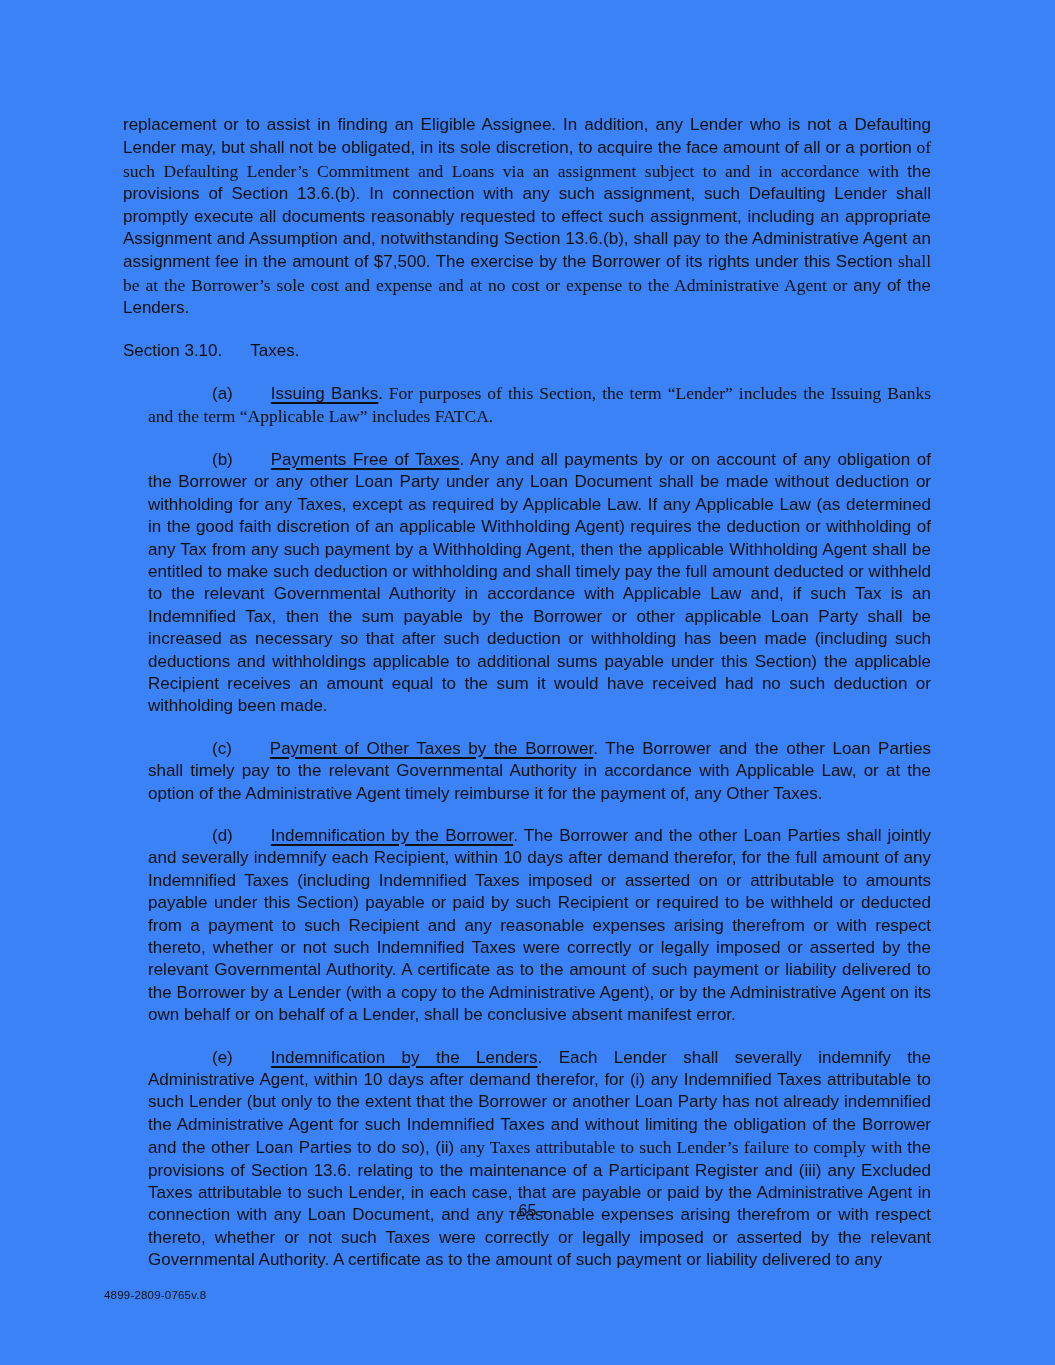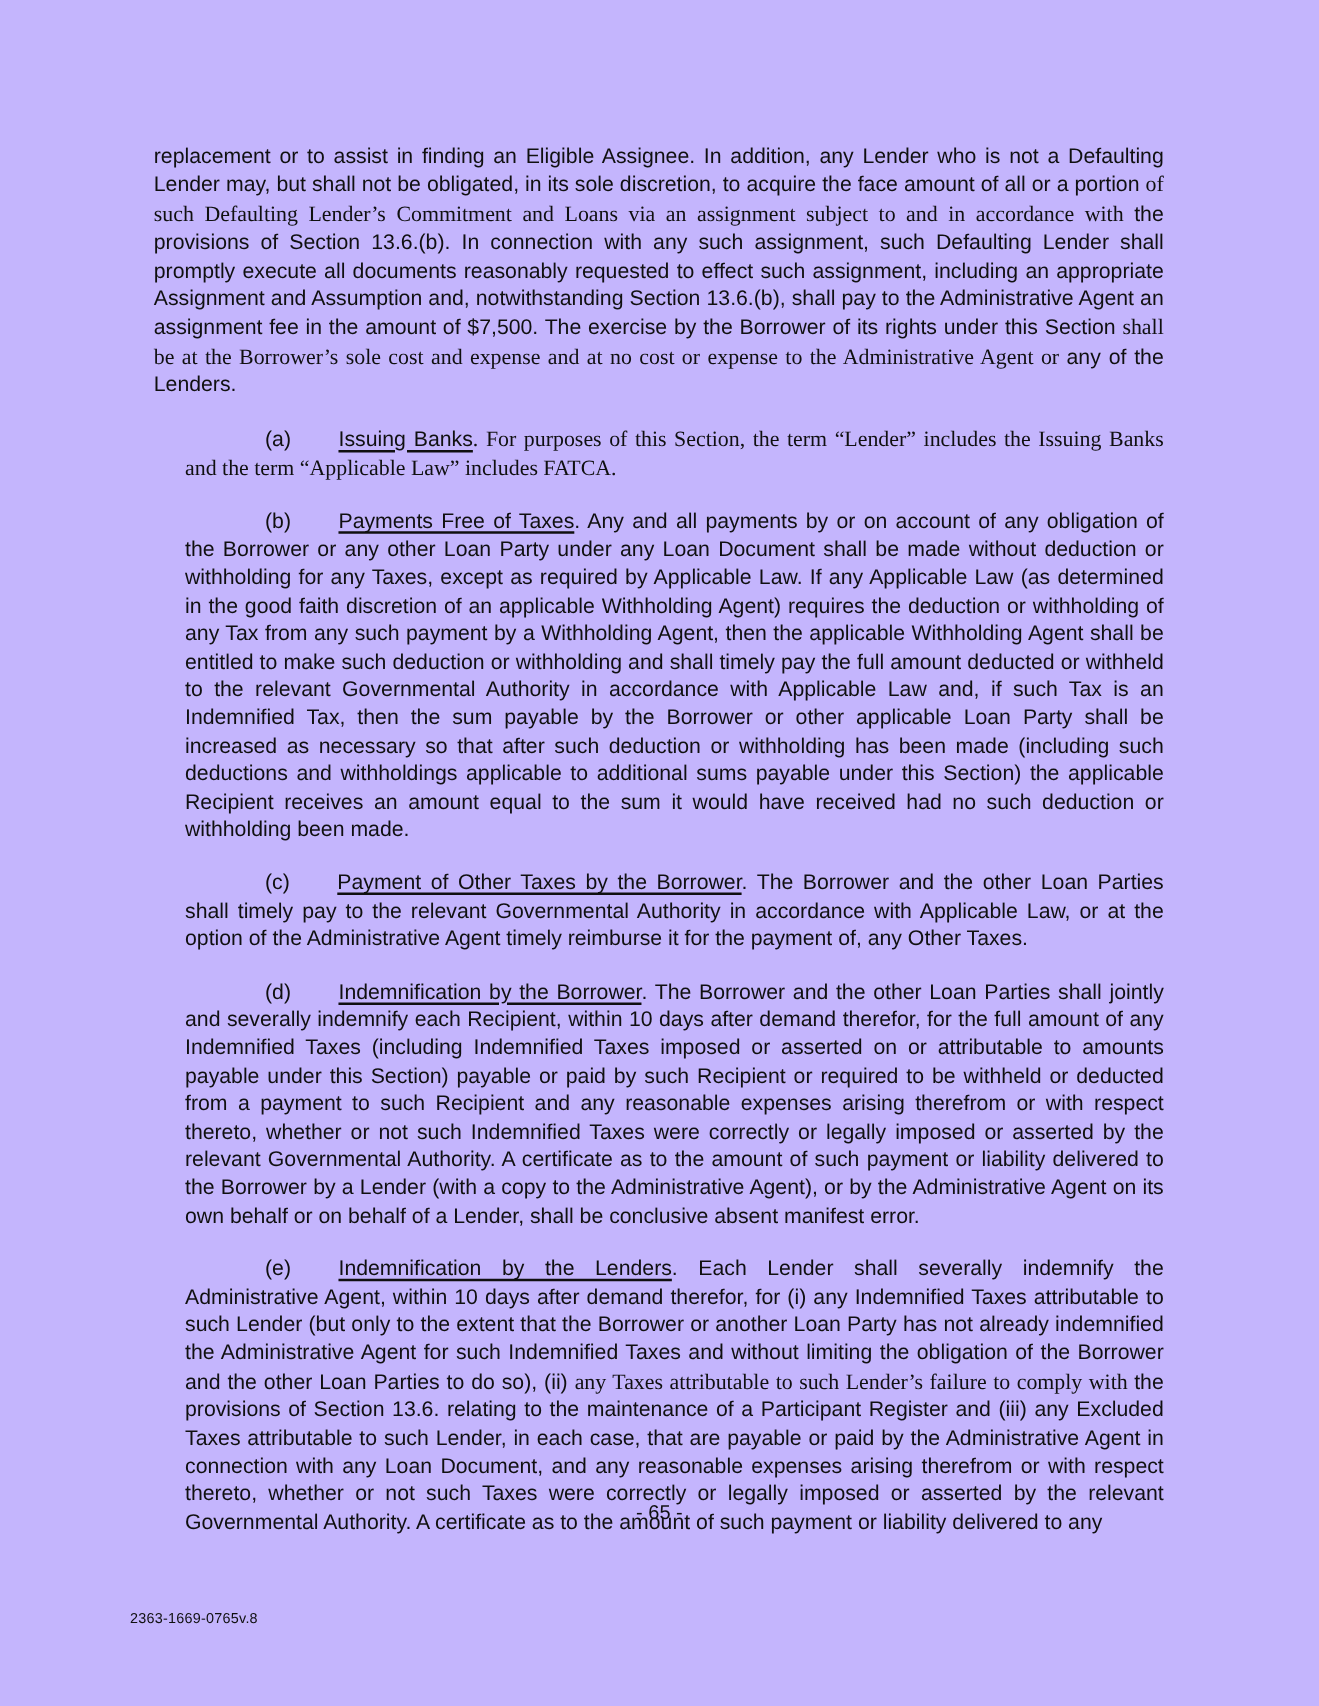--- a/index.html
+++ b/index.html
@@ -4,21 +4,21 @@
 <style>
   html, body {
     margin: 0;
     padding: 0;
     background: #ffffff;
   }
   .page {
     position: relative;
     width: 1055px;
     height: 1365px;
-    background: #c4b5fd;
+    background: #3b82f6;
     color: #101010;
     font-family: "Liberation Sans", sans-serif;
     font-size: 17px;
     line-height: 22.4px;
     overflow: hidden;
   }
   .content {
     position: absolute;
     top: 114px;
     left: 123px;
@@ -72,28 +72,29 @@
   }
 </style>
 </head>
 <body>
 
 <div class="page">
   <div class="content">
 
     <p class="para"><span>replacement or to assist in finding an Eligible Assignee. In addition, any Lender who is not a Defaulting Lender may, but shall not be obligated, in its sole discretion, to acquire the face amount of all or a portion </span><span class="serif">of such Defaulting Lender’s Commitment and Loans via an assignment subject to and in accordance with </span><span>the provisions of Section 13.6.(b). In connection with any such assignment, such Defaulting Lender shall promptly execute all documents reasonably requested to effect such assignment, including an appropriate Assignment and Assumption and, notwithstanding Section 13.6.(b), shall pay to the Administrative Agent an assignment fee in the amount of $7,500. The exercise by the Borrower of its rights under this Section </span><span class="serif">shall be at the Borrower’s sole cost and expense and at no cost or expense to the Administrative Agent or </span><span>any of the Lenders.</span></p>
 
+    <p class="para section-head"><span>Section 3.10.</span><span class="tab-section"></span><span>Taxes.</span></p>
 
     <p class="para indent"><span>(a)</span><span class="tab"></span><span class="underline">Issuing Banks</span><span class="serif">. For purposes of this Section, the term “Lender” includes the Issuing Banks and the term “Applicable Law” includes FATCA.</span></p>
 
     <p class="para indent"><span>(b)</span><span class="tab"></span><span class="underline">Payments Free of Taxes</span><span>. Any and all payments by or on account of any obligation of the Borrower or any other Loan Party under any Loan Document shall be made without deduction or withholding for any Taxes, except as required by Applicable Law. If any Applicable Law (as determined in the good faith discretion of an applicable Withholding Agent) requires the deduction or withholding of any Tax from any such payment by a Withholding Agent, then the applicable Withholding Agent shall be entitled to make such deduction or withholding and shall timely pay the full amount deducted or withheld to the relevant Governmental Authority in accordance with Applicable Law and, if such Tax is an Indemnified Tax, then the sum payable by the Borrower or other applicable Loan Party shall be increased as necessary so that after such deduction or withholding has been made (including such deductions and withholdings applicable to additional sums payable under this Section) the applicable Recipient receives an amount equal to the sum it would have received had no such deduction or withholding been made.</span></p>
 
     <p class="para indent"><span>(c)</span><span class="tab"></span><span class="underline">Payment of Other Taxes by the Borrower</span><span>. The Borrower and the other Loan Parties shall timely pay to the relevant Governmental Authority in accordance with Applicable Law, or at the option of the Administrative Agent timely reimburse it for the payment of, any Other Taxes.</span></p>
 
     <p class="para indent"><span>(d)</span><span class="tab"></span><span class="underline">Indemnification by the Borrower</span><span>. The Borrower and the other Loan Parties shall jointly and severally indemnify each Recipient, within 10 days after demand therefor, for the full amount of any Indemnified Taxes (including Indemnified Taxes imposed or asserted on or attributable to amounts payable under this Section) payable or paid by such Recipient or required to be withheld or deducted from a payment to such Recipient and any reasonable expenses arising therefrom or with respect thereto, whether or not such Indemnified Taxes were correctly or legally imposed or asserted by the relevant Governmental Authority. A certificate as to the amount of such payment or liability delivered to the Borrower by a Lender (with a copy to the Administrative Agent), or by the Administrative Agent on its own behalf or on behalf of a Lender, shall be conclusive absent manifest error.</span></p>
 
     <p class="para indent"><span>(e)</span><span class="tab"></span><span class="underline">Indemnification by the Lenders</span><span>. Each Lender shall severally indemnify the Administrative Agent, within 10 days after demand therefor, for (i) any Indemnified Taxes attributable to such Lender (but only to the extent that the Borrower or another Loan Party has not already indemnified the Administrative Agent for such Indemnified Taxes and without limiting the obligation of the Borrower and the other Loan Parties to do so), (ii) </span><span class="serif">any Taxes attributable to such Lender’s failure to comply with </span><span>the provisions of Section 13.6. relating to the maintenance of a Participant Register and (iii) any Excluded Taxes attributable to such Lender, in each case, that are payable or paid by the Administrative Agent in connection with any Loan Document, and any reasonable expenses arising therefrom or with respect thereto, whether or not such Taxes were correctly or legally imposed or asserted by the relevant Governmental Authority. A certificate as to the amount of such payment or liability delivered to any</span></p>
 
   </div>
 
   <div class="page-number">- 65 -</div>
-  <div class="doc-id">2363-1669-0765v.8</div>
+  <div class="doc-id">4899-2809-0765v.8</div>
 </div>
 
 </body></html>

